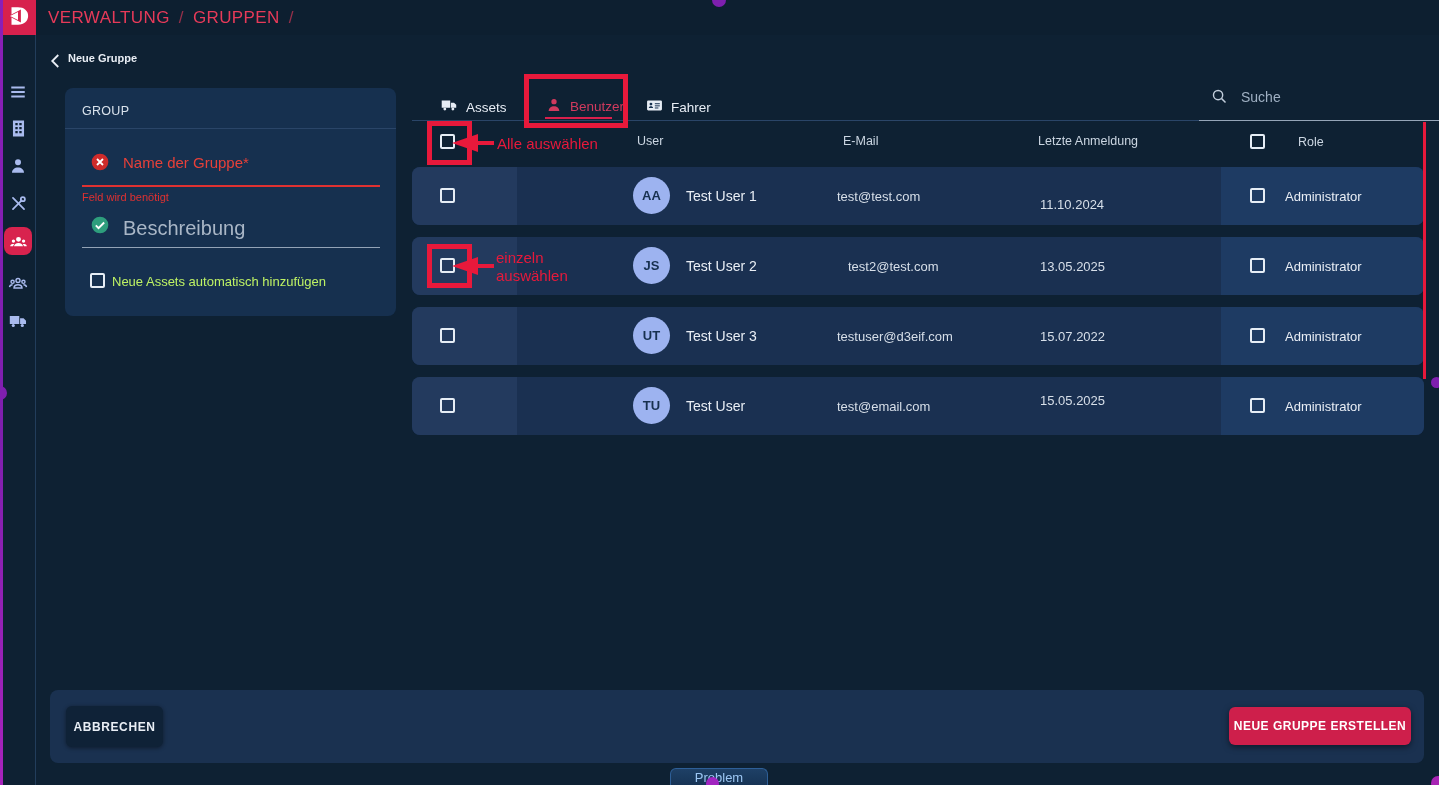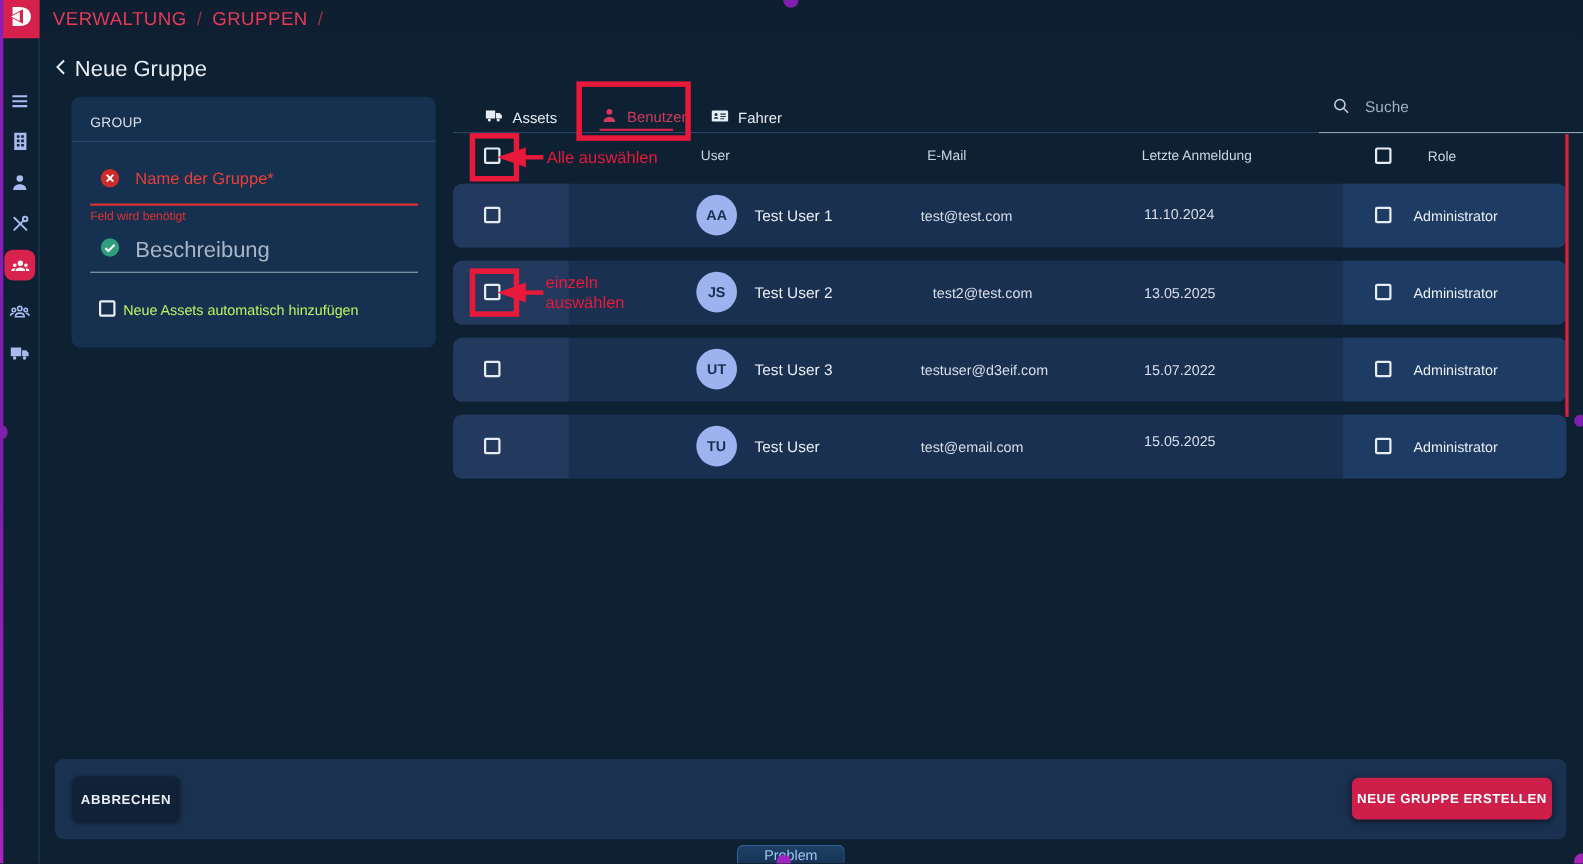--- a/index.html
+++ b/index.html
@@ -24,21 +24,21 @@
     background:linear-gradient(180deg,#8A1FB8,#7E1FAE 55%,#A823BC); }
   .dot { border-radius:50%; z-index:55; }
 
   
   .sidebar { left:0; top:35px; width:36px; height:750px; background:#0E2133; border-right:1px solid rgba(72,115,165,.35); }
   .sicon { position:absolute; left:0; width:36px; display:flex; justify-content:center; }
   .active-badge { position:absolute; left:4px; top:192px; width:28px; height:28px; background:#D8234E; border-radius:8px; display:flex; align-items:center; justify-content:center; }
 
   
   .back { left:47px; top:52px; }
-  .ptitle { left:68px; top:52px; font-size:20px; font-weight:400; color:#E9EEF5; }
+  .ptitle { left:68px; top:52px; font-size:11px; font-weight:700; color:#E9EEF5; }
 
   
   .card { left:65px; top:88px; width:331px; height:228px; background:#16304F; border-radius:8px; }
   .card-title { left:17px; top:16px; font-size:12.5px; font-weight:400; letter-spacing:.3px; color:#D9E2EC; }
   .card-div { left:0; top:40px; width:331px; height:1px; background:#2A4568; }
   .field-label-err { left:58px; top:66px; font-size:15px; color:#E74039; }
   .u-red { left:17px; top:97px; width:298px; height:2px; background:#E03131; }
   .err-msg { left:17px; top:103px; font-size:11px; color:#E03131; }
   .field-label { left:58px; top:129px; font-size:20px; color:#A9B6C6; }
   .u-gray { left:17px; top:159px; width:298px; height:1px; background:#93A3B6; }
@@ -257,21 +257,21 @@
 <div class="abs cb hrolecb"></div>
 <div class="abs th h-role">Role</div>
 
 <div class="abs row" style="top:167px">
   <div class="cbcell"></div>
   <div class="rolecell"></div>
   <div class="cb rowcb"></div>
   <div class="avatar">AA</div>
   <div class="rname">Test User 1</div>
   <div class="remail">test@test.com</div>
-  <div class="rdate" style="top:20px">11.10.2024</div>
+  <div class="rdate" style="top:30px">11.10.2024</div>
   <div class="cb rolecb"></div>
   <div class="rrole">Administrator</div>
 </div>
 <div class="abs row" style="top:237px">
   <div class="cbcell"></div>
   <div class="rolecell"></div>
   <div class="cb rowcb"></div>
   <div class="avatar">JS</div>
   <div class="rname">Test User 2</div>
   <div class="remail" style="left:436px">test2@test.com</div>

